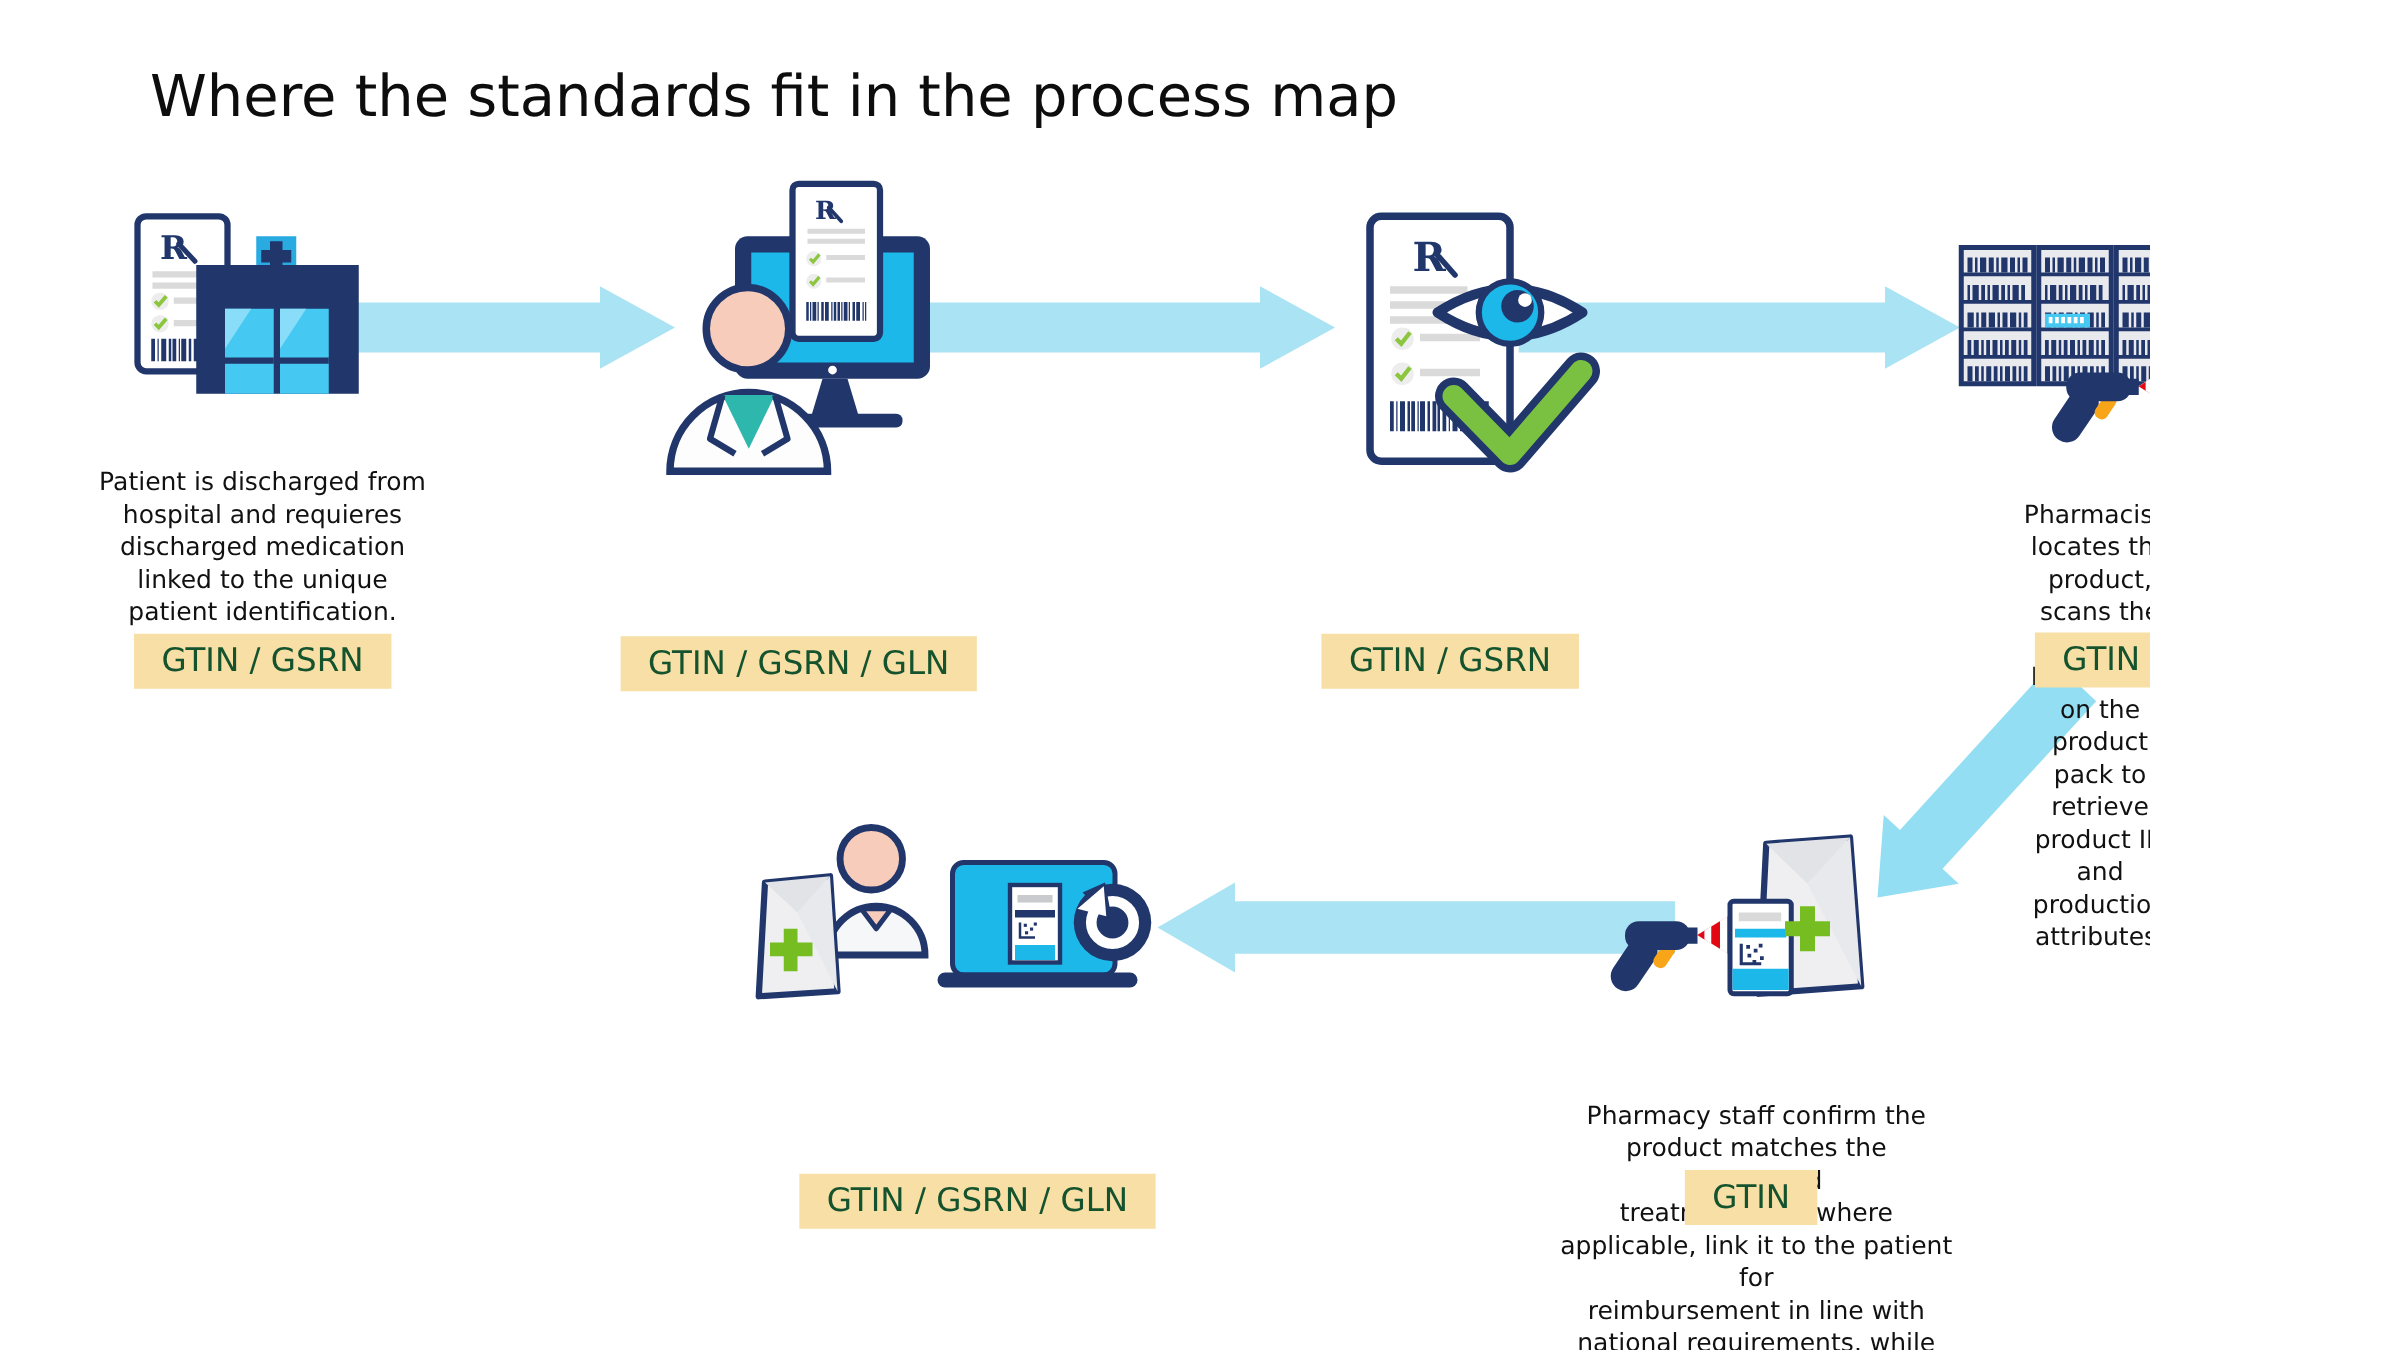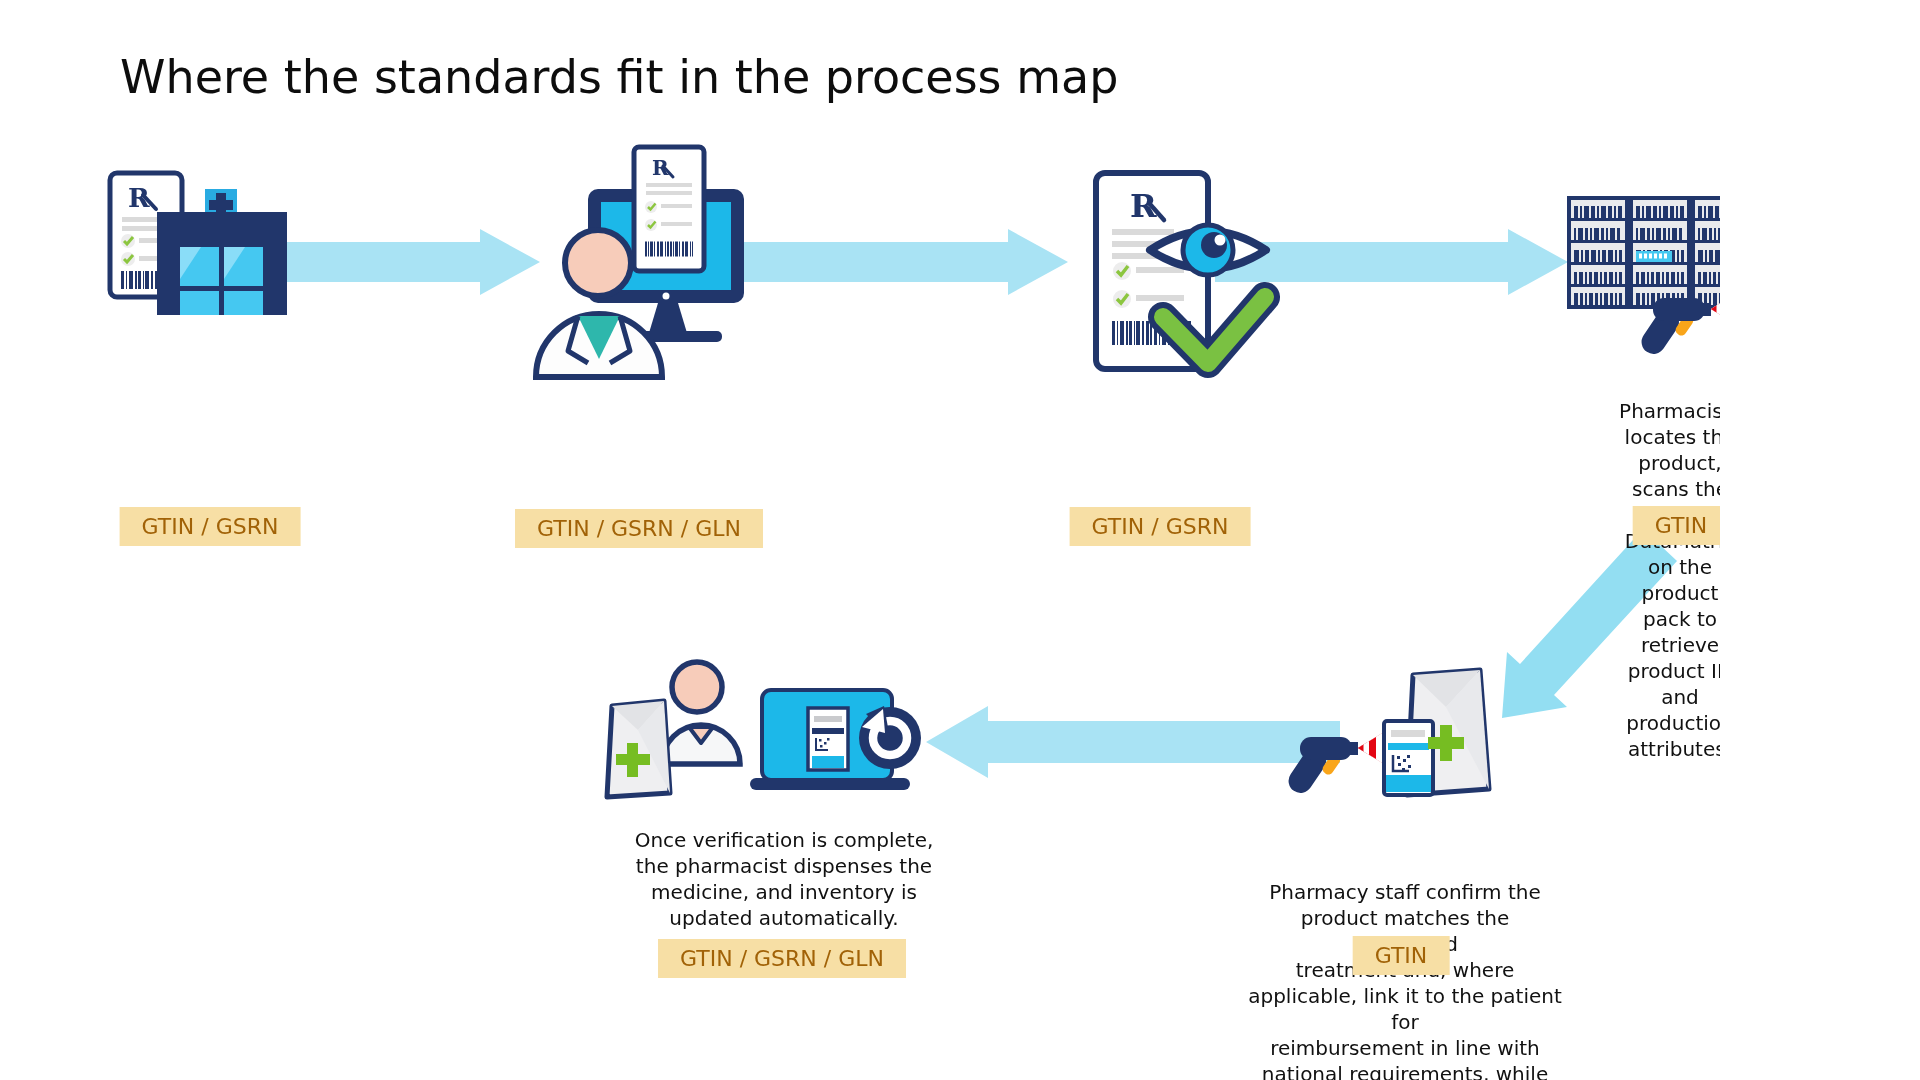--- a/index.html
+++ b/index.html
@@ -14,21 +14,21 @@
   .arrows { position:absolute; left:0; top:0; z-index:0; }
   .icon { position:absolute; z-index:1; overflow:visible; }
   .caption {
     position:absolute; transform:translateX(-50%); z-index:2;
     white-space:pre-line; text-align:center;
     font-size:20px; line-height:1.3; color:#111;
   }
   .badge {
     position:absolute; transform:translateX(-50%); z-index:2;
     background:#F7DFA5; padding:7px 22px;
-    font-size:22px; color:#a16207; white-space:nowrap;
+    font-size:26px; color:#14532d; white-space:nowrap;
   }
 </style>
 </head>
 <body>
 
 <div class="canvas">
 
   <h1 class="title">Where the standards fit in the process map</h1>
 
   <svg class="arrows" width="1920" height="1080" viewBox="0 0 1920 1080">
@@ -205,32 +205,33 @@
       <rect x="150" y="128" width="160" height="12" rx="6" fill="#21366B"></rect>
     </g>
     <g>
       <circle cx="290" cy="88" r="31" fill="#21366B"></circle>
       <circle cx="290" cy="88" r="17" fill="none" stroke="#fff" stroke-width="8.5"></circle>
       <polygon points="290,88 266,64 284,56" fill="#21366B"></polygon>
       <polygon points="262,77 283,59 285,83" fill="#fff"></polygon>
     </g>
   </svg>
 
+  <div class="caption" style="left:210px;top:372px">Patient is discharged from
+hospital and requieres
+discharged medication
+linked to the unique
+patient identification.</div>
   <div class="caption" style="left:1680px;top:398px">Pharmacists locates the product,
 scans the GS1 DataMatrix on the
 product pack to retrieve product ID
 and production attributes.</div>
   <div class="caption" style="left:1405px;top:879px">Pharmacy staff confirm the product matches the prescribed
 treatment and, where applicable, link it to the patient for
 reimbursement in line with national requirements, while
 verifying expiry and recall status at the point of dispensing.</div>
-  <div class="caption" style="left:784px;top:827px">Once verification is complete,
-the pharmacist dispenses the
-medicine, and inventory is
-updated automatically.</div>
 
   <div class="badge" style="left:210px;top:507px">GTIN / GSRN</div>
   <div class="badge" style="left:639px;top:509px">GTIN / GSRN / GLN</div>
   <div class="badge" style="left:1160px;top:507px">GTIN / GSRN</div>
   <div class="badge" style="left:1681px;top:506px">GTIN</div>
   <div class="badge" style="left:1401px;top:936px">GTIN</div>
   <div class="badge" style="left:782px;top:939px">GTIN / GSRN / GLN</div>
 
 </div>
 

